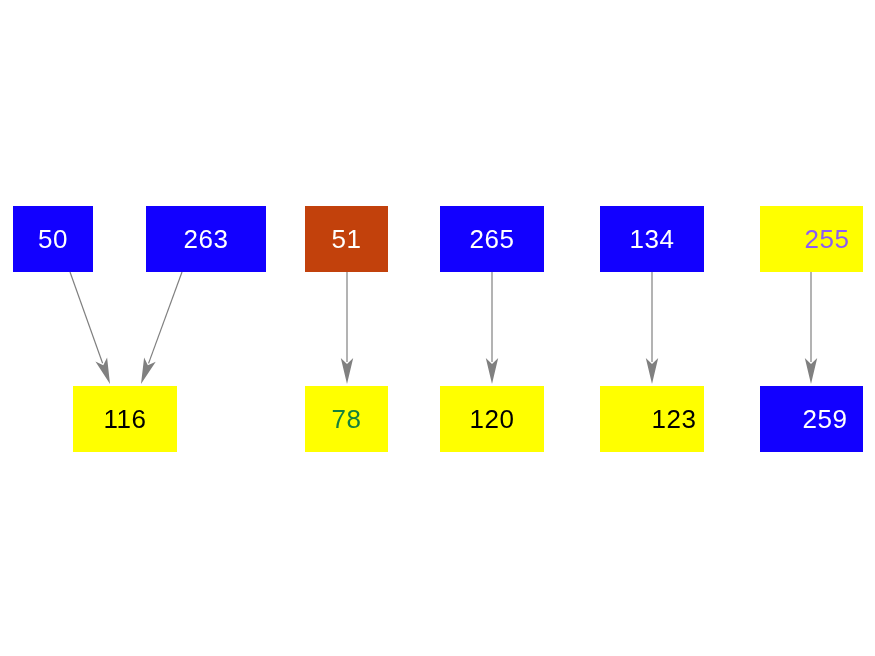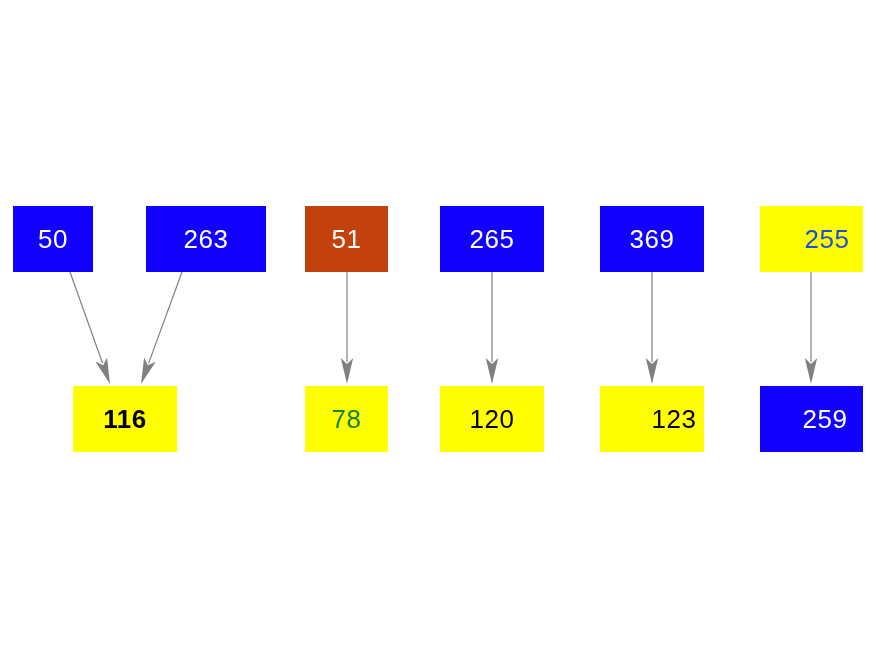--- a/index.html
+++ b/index.html
@@ -73,42 +73,42 @@
       </g>
     </svg>
 
   <div id="node-layer">
       <div class="node" style="left: 13px; top: 206px; width: 80px; height: 66px; background: rgb(18, 0, 255); color: rgb(255, 255, 255);">
         <span class="node-label">50</span>
       </div>
       <div class="node" style="left: 146px; top: 206px; width: 120px; height: 66px; background: rgb(18, 0, 255); color: rgb(255, 255, 255);">
         <span class="node-label">263</span>
       </div>
-      <div class="node" style="left: 73px; top: 386px; width: 104px; height: 66px; background: rgb(255, 255, 0); color: rgb(0, 0, 0); font-weight: bold;">
+      <div class="node" style="left: 73px; top: 386px; width: 104px; height: 66px; background: rgb(255, 255, 0); color: rgb(0, 0, 0);">
         <span class="node-label">116</span>
       </div>
       <div class="node" style="left: 305px; top: 206px; width: 83px; height: 66px; background: #c2410c; color: rgb(255, 255, 255);">
         <span class="node-label">51</span>
       </div>
       <div class="node" style="left: 305px; top: 386px; width: 83px; height: 66px; background: rgb(255, 255, 0); color: #15803d;">
         <span class="node-label">78</span>
       </div>
       <div class="node" style="left: 440px; top: 206px; width: 104px; height: 66px; background: rgb(18, 0, 255); color: rgb(255, 255, 255);">
         <span class="node-label">265</span>
       </div>
       <div class="node" style="left: 440px; top: 386px; width: 104px; height: 66px; background: rgb(255, 255, 0); color: rgb(0, 0, 0);">
         <span class="node-label">120</span>
       </div>
       <div class="node" style="left: 600px; top: 206px; width: 104px; height: 66px; background: rgb(18, 0, 255); color: rgb(255, 255, 255);">
-        <span class="node-label">369</span>
+        <span class="node-label">134</span>
       </div>
       <div class="node" style="left: 600px; top: 386px; width: 104px; height: 66px; background: rgb(255, 255, 0); color: rgb(0, 0, 0); padding-left: 44px;">
         <span class="node-label">123</span>
       </div>
-      <div class="node" style="left: 760px; top: 206px; width: 103px; height: 66px; background: rgb(255, 255, 0); color: #1d4ed8; padding-left: 31px;">
+      <div class="node" style="left: 760px; top: 206px; width: 103px; height: 66px; background: rgb(255, 255, 0); color: #8b5cf6; padding-left: 31px;">
         <span class="node-label">255</span>
       </div>
       <div class="node" style="left: 760px; top: 386px; width: 103px; height: 66px; background: rgb(18, 0, 255); color: rgb(255, 255, 255); padding-left: 27px;">
         <span class="node-label">259</span>
       </div>
     </div>
 
 </div>
 
 </body></html>

